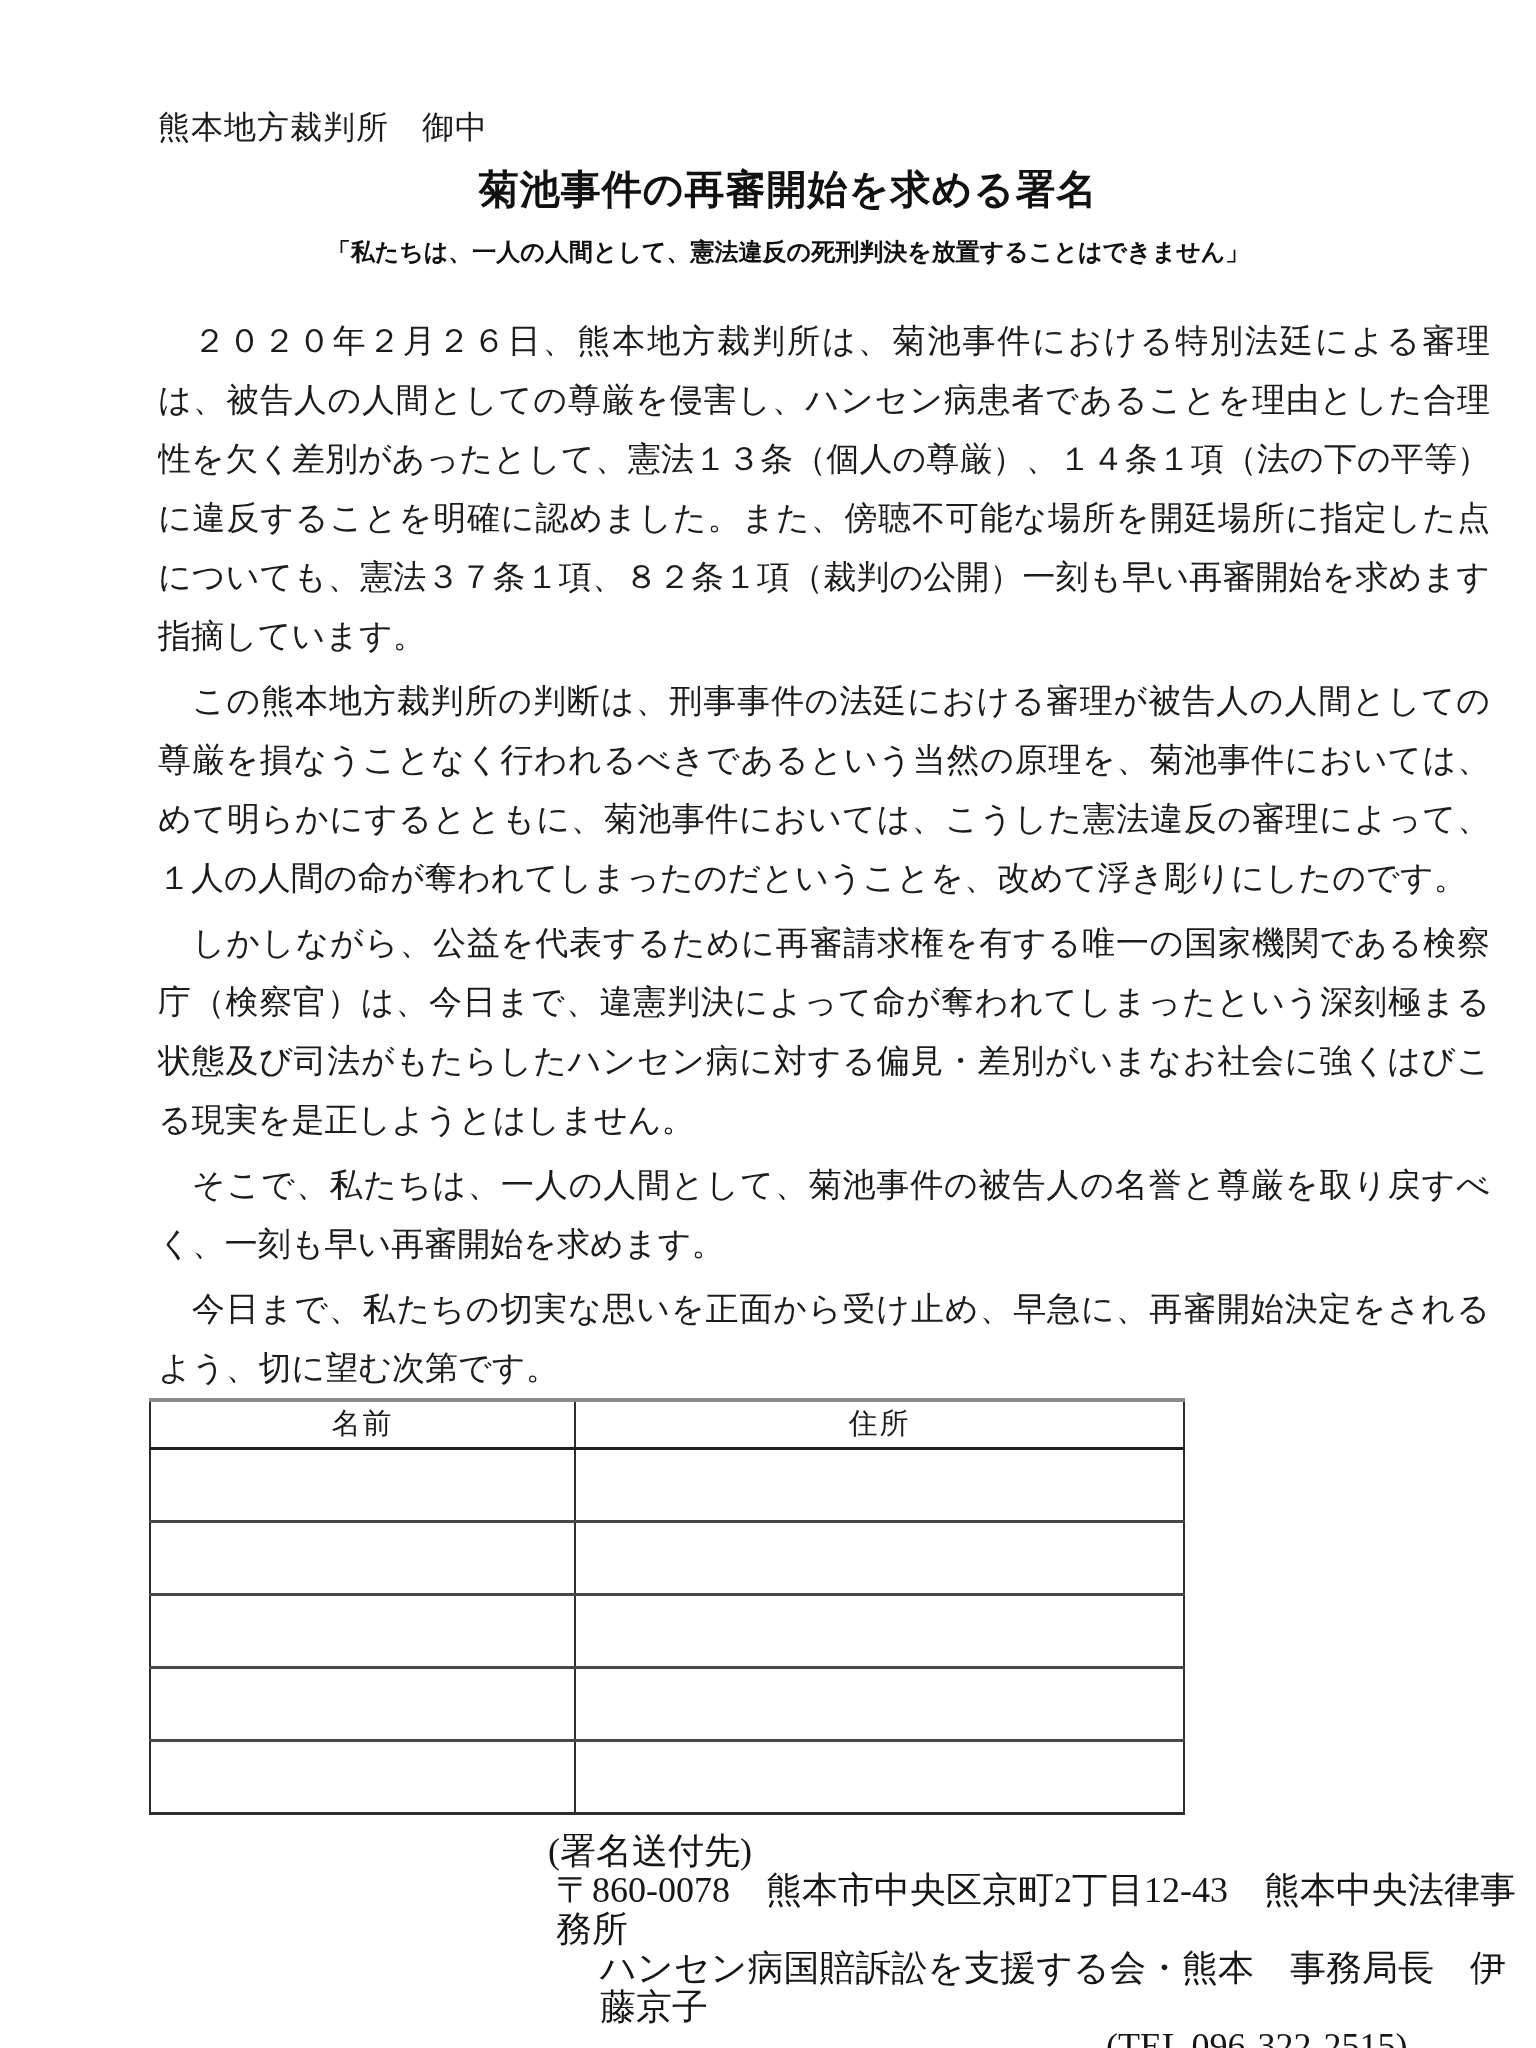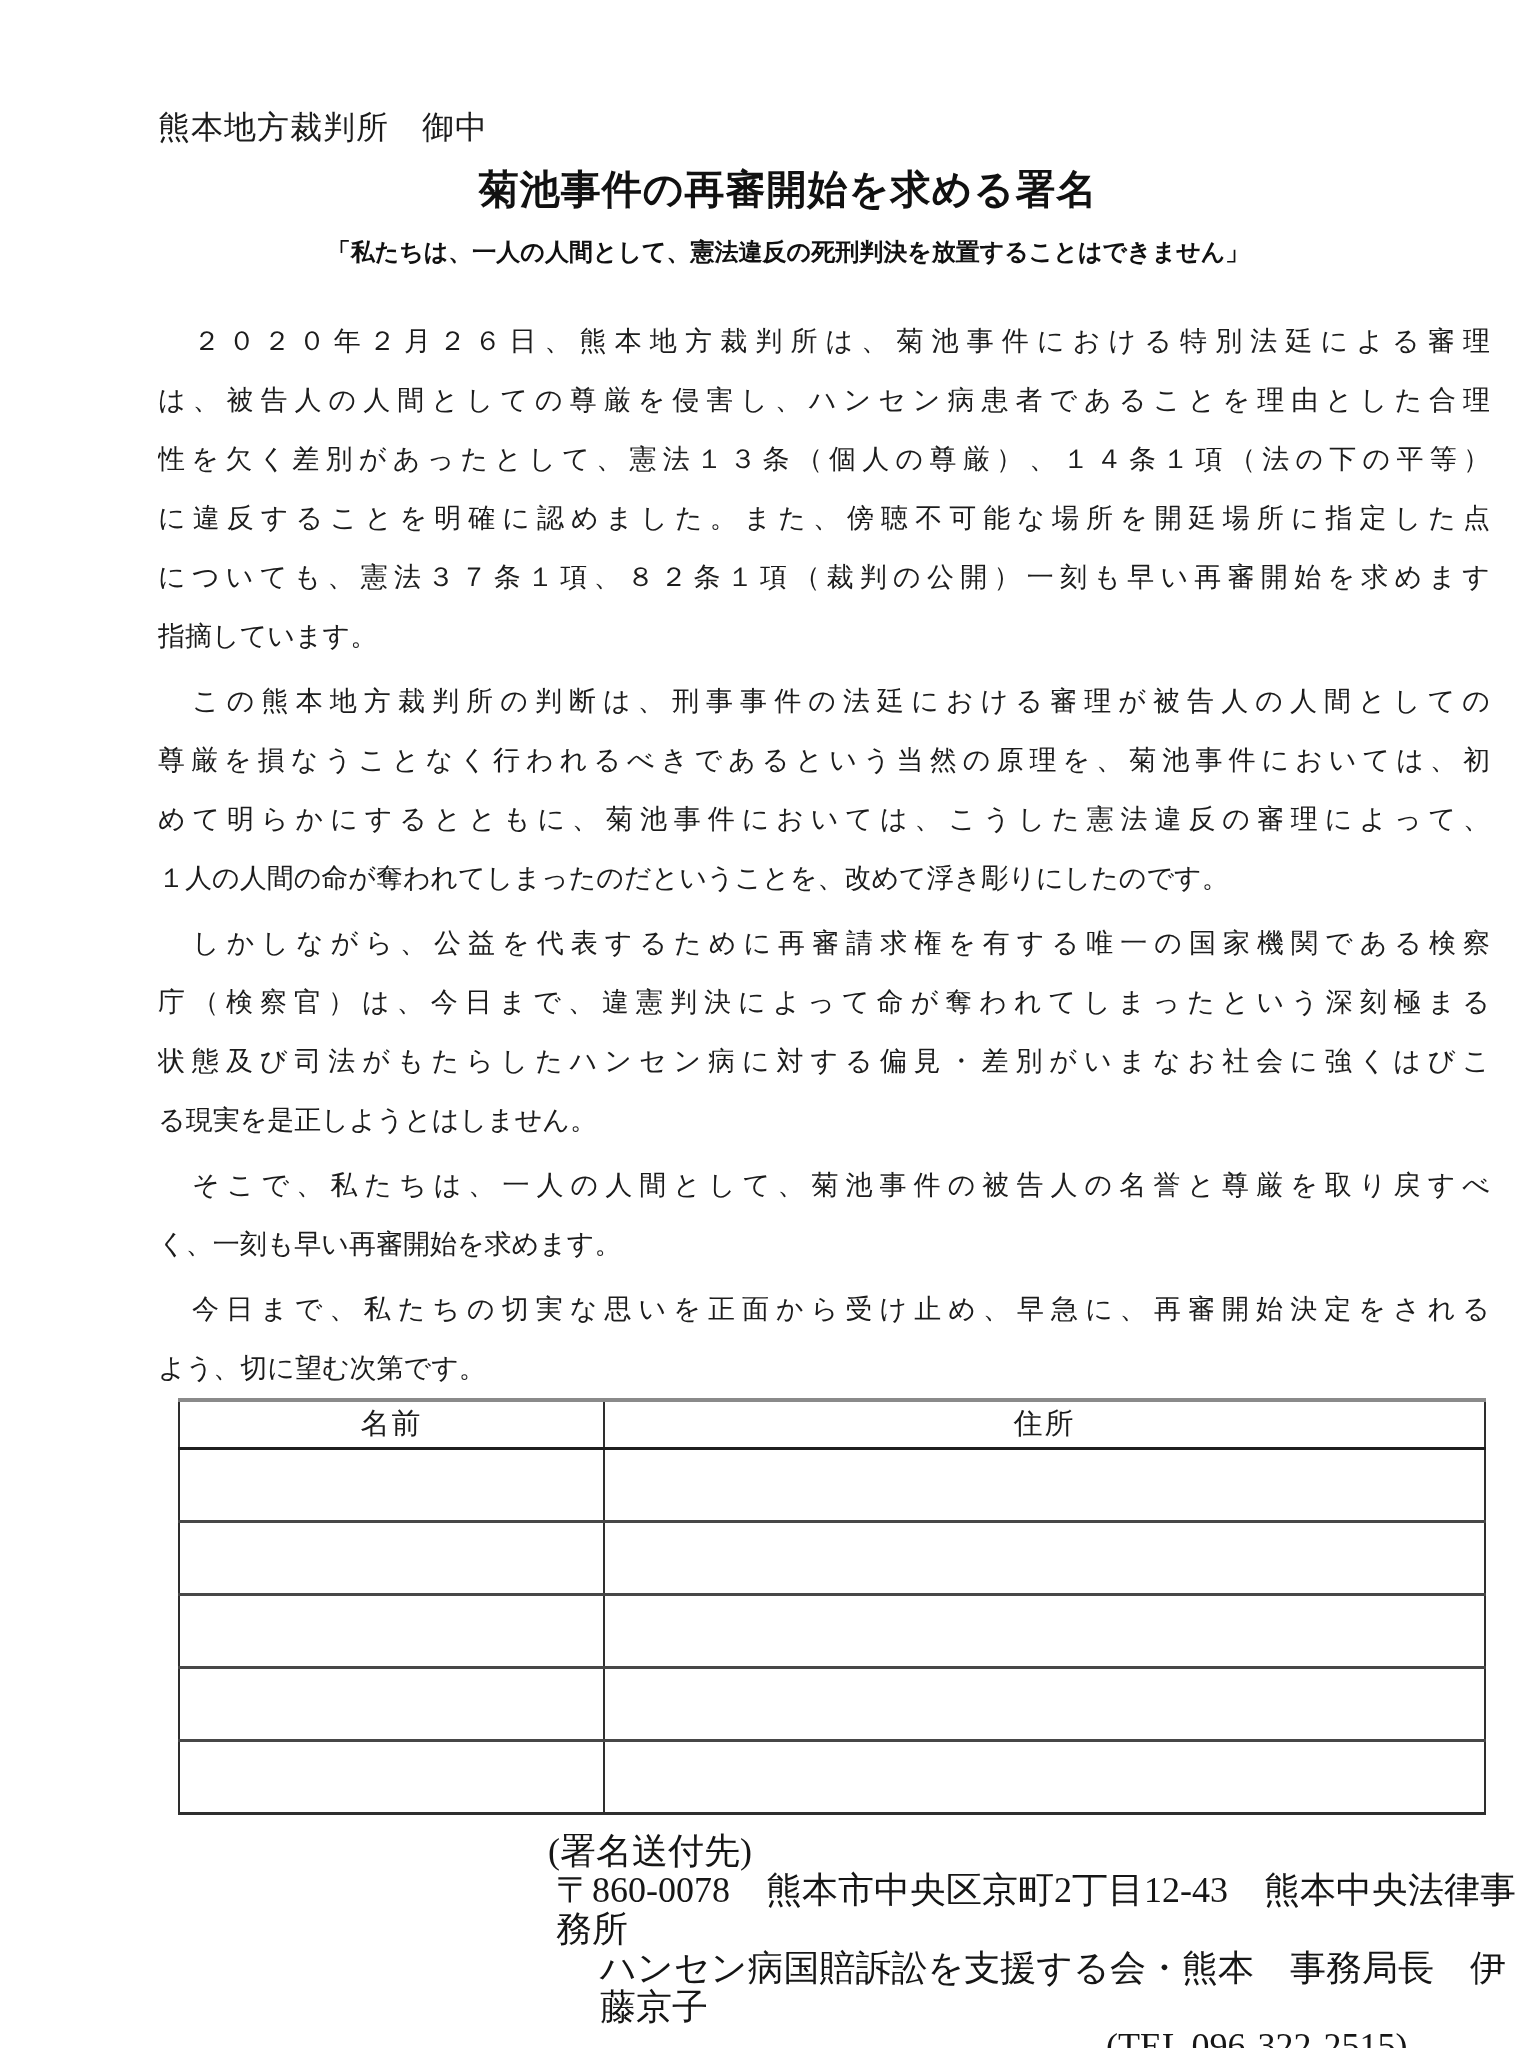--- a/index.html
+++ b/index.html
@@ -28,33 +28,33 @@
     letter-spacing: 1px;
   }
   .doc-subtitle {
     top: 236px;
     font-family: "Liberation Sans", sans-serif;
     font-weight: bold; font-size: 24px; color: #111;
   }
 
   .petition-body {
     position: absolute; left: 158px; top: 312px; width: 1332px;
-    font-size: 27px; line-height: 59px;
+    font-size: 33px; line-height: 59px;
   }
   .para { margin-bottom: 6px; }
   .para-line {
     text-align: justify;
     text-align-last: justify;
     height: 59px; overflow: hidden;
   }
   .para-line.last { text-align-last: left; }
 
   table.signature-table {
-    position: absolute; left: 178px; top: 1398px;
-    width: 1308px;
+    position: absolute; left: 149px; top: 1398px;
+    width: 1036px;
     border-collapse: collapse;
     table-layout: fixed;
   }
   table.signature-table { border: 2px solid #2e2e2e; border-top: 4px solid #8a8a8a; border-bottom: 3px solid #2e2e2e; }
   .signature-table col.col-name { width: 425px; }
   .signature-table th {
     height: 48px;
     font-weight: normal; font-size: 29px; color: #1c1c1c;
     text-align: center; vertical-align: middle;
     border-bottom: 3px solid #1f1f1f;

